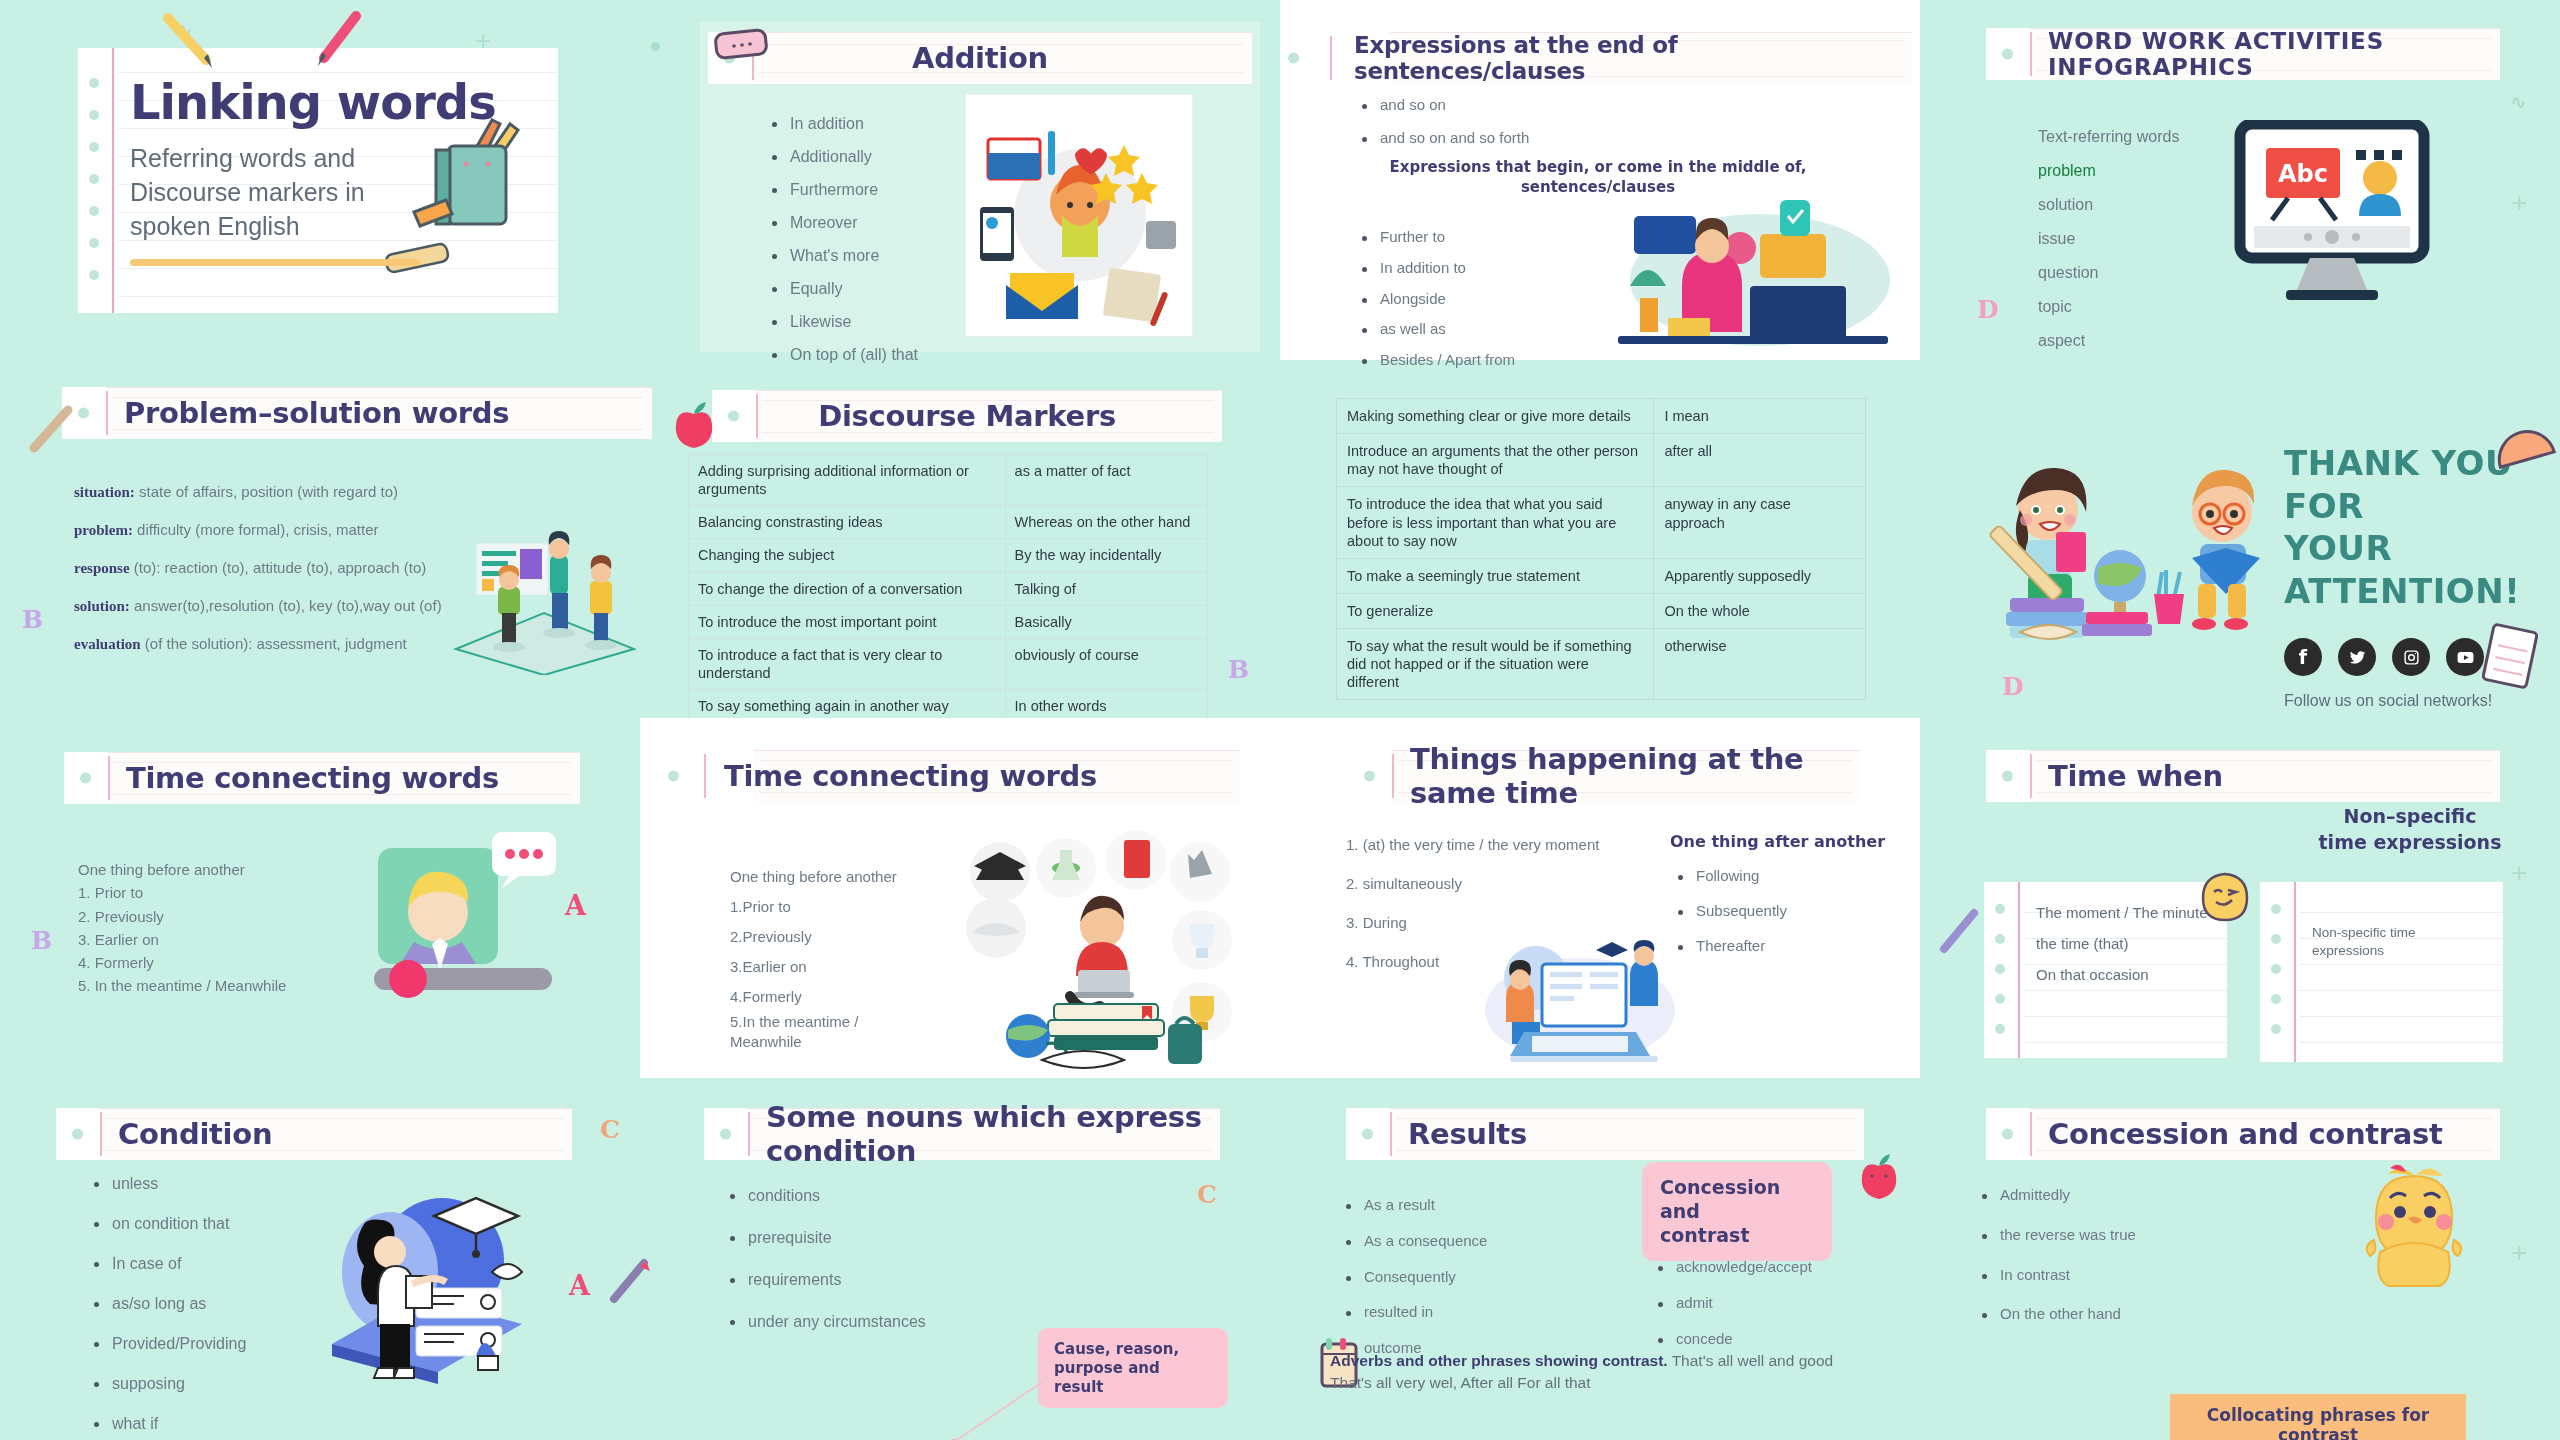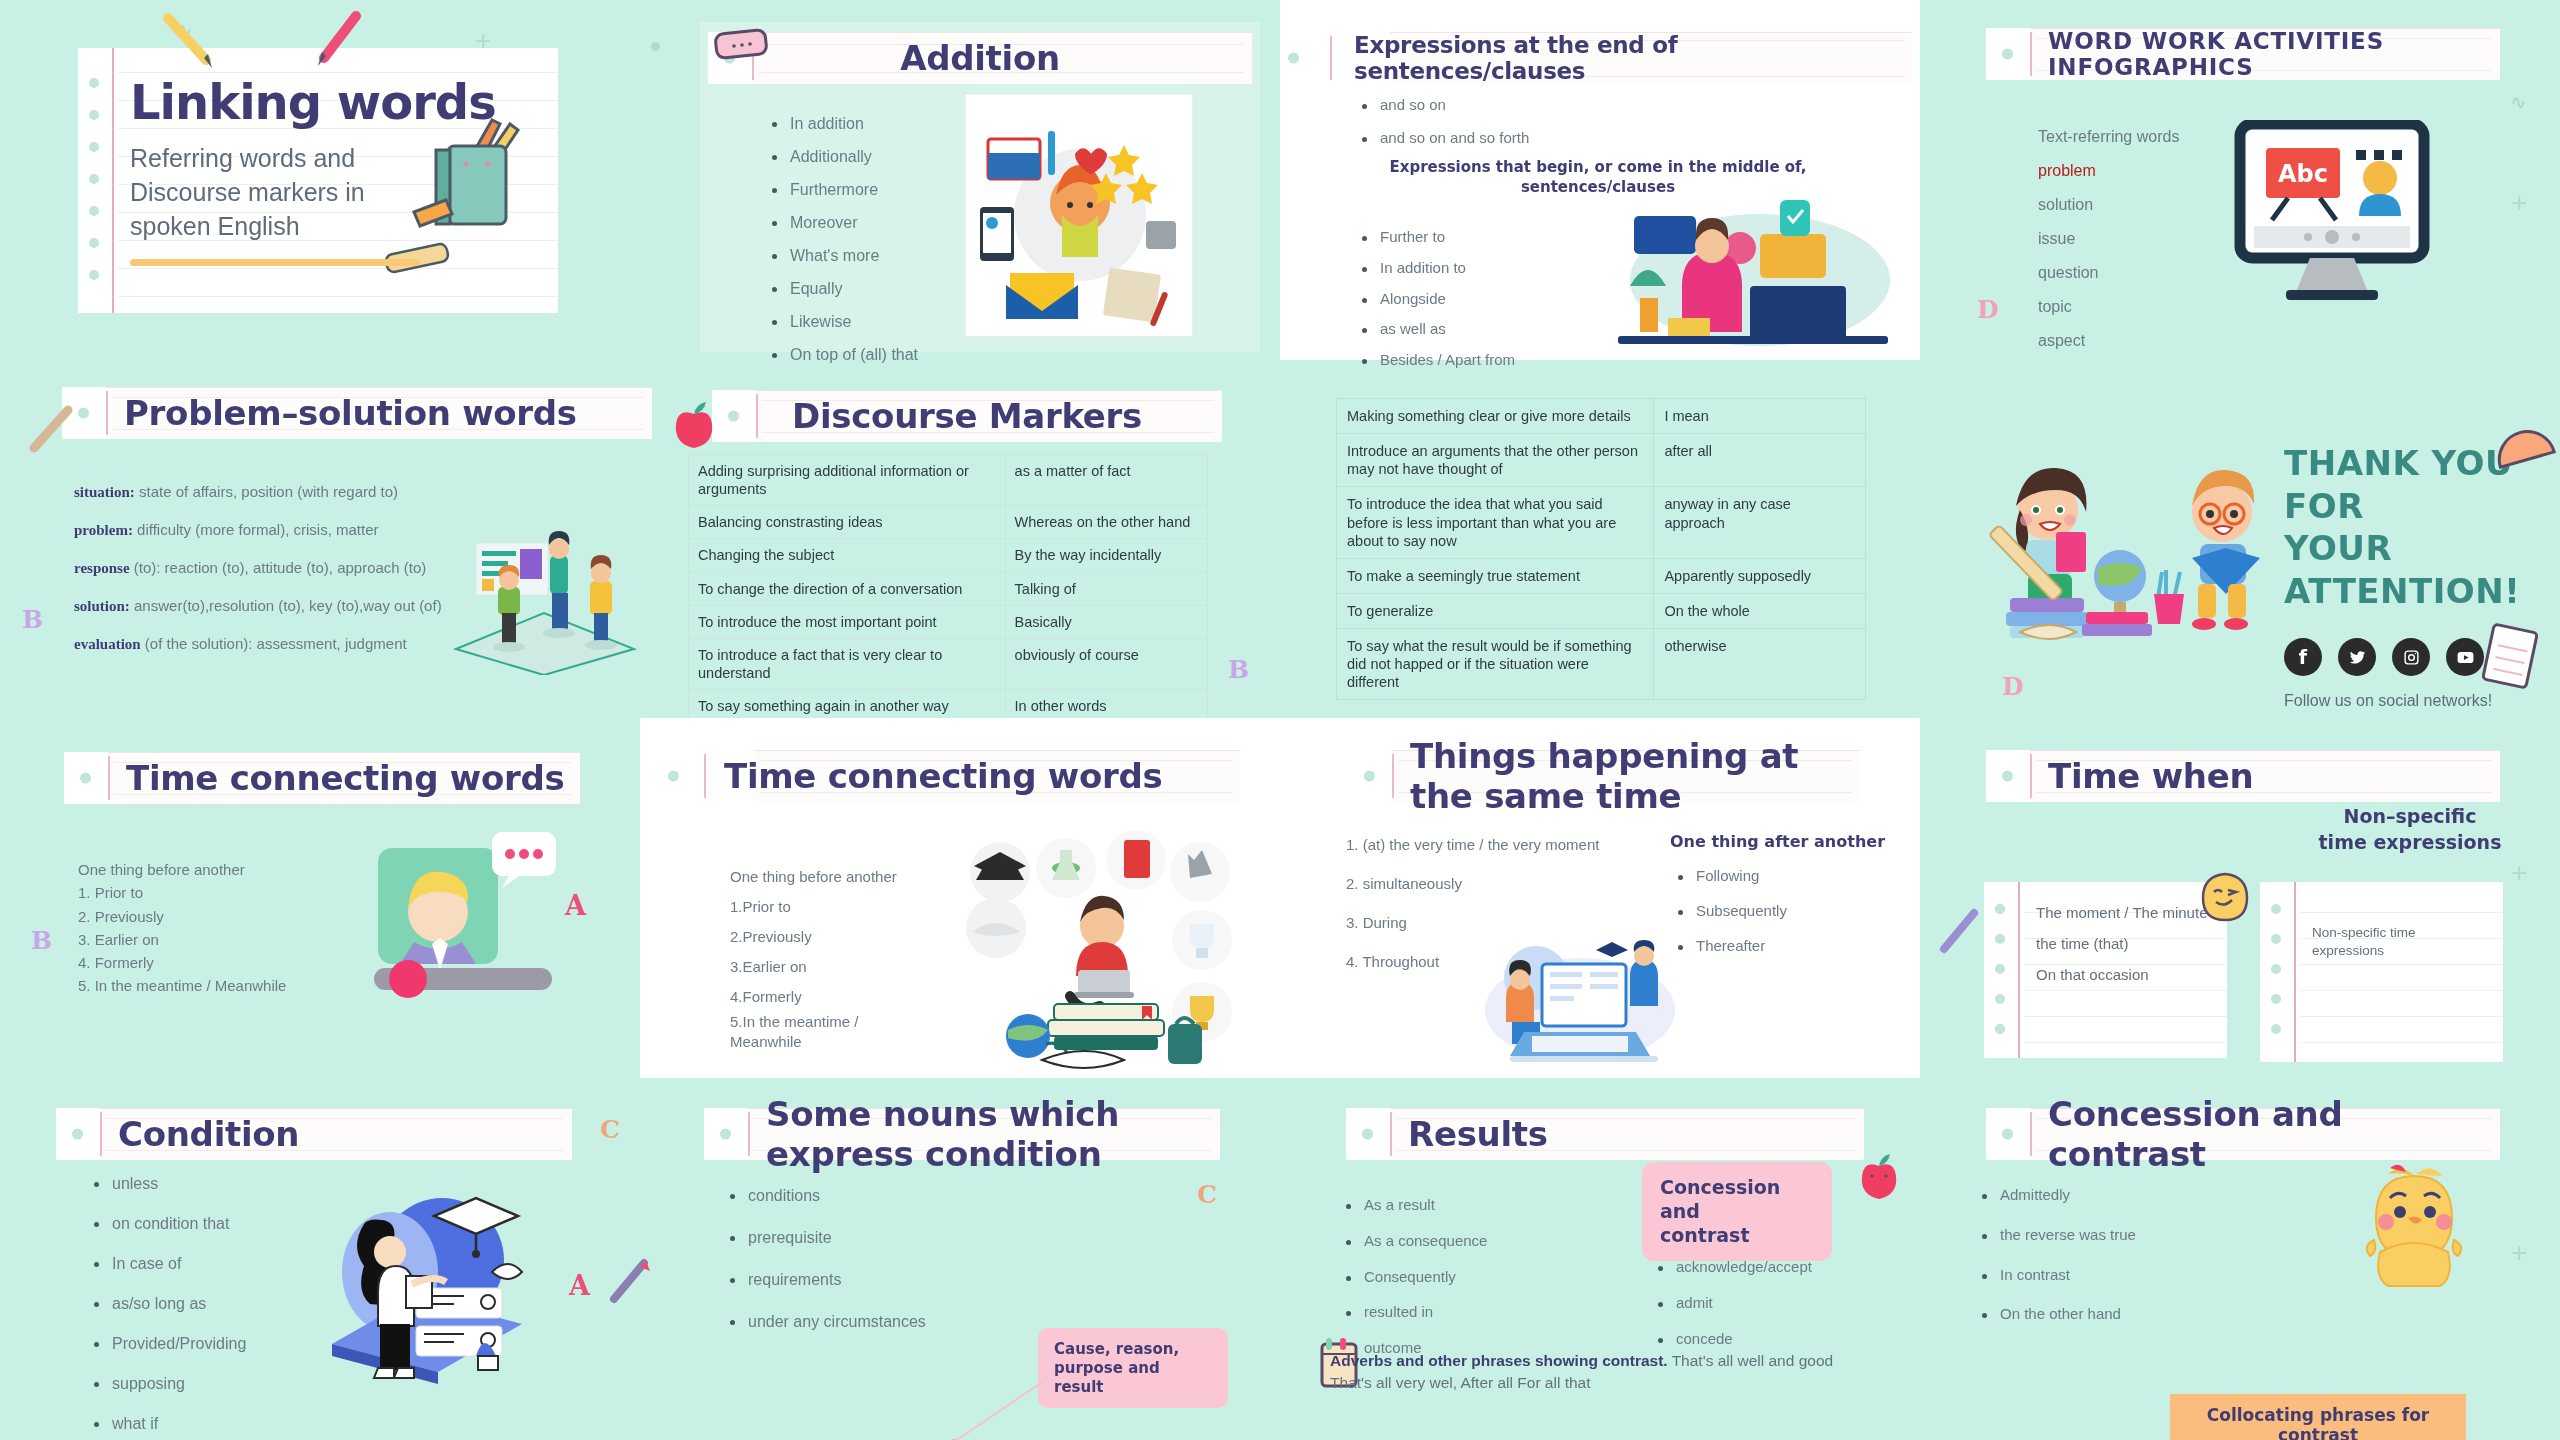--- a/index.html
+++ b/index.html
@@ -38,21 +38,21 @@
     position: absolute; left: 44px; top: 4px; bottom: 4px; width: 2px; background: #f0b8c4;
   }
   .ribbon .rline {
     position: absolute; left: 50px; right: 8px; height: 1px; background: #f7eaec;
   }
   .ribbon h2 {
     position: relative; z-index: 2;
     margin-left: 62px;
     font-family: "DejaVu Sans", sans-serif;
     font-weight: 800;
-    font-size: 34px;
+    font-size: 29px;
     letter-spacing: -0.3px;
     color: #3f3d73;
   }
   .ribbon h2.center { margin-left: 0; width: 100%; text-align: center; }
   .ribbon h2.caps { letter-spacing: 0.8px; font-size: 23px; }
 
   
   ul.bl { list-style: none; }
   ul.bl li {
     position: relative;
@@ -337,21 +337,21 @@
   <div class="panel" style="left:1960px; top:20px; width:600px; height:320px;">
     <div class="ribbon" style="margin:8px 60px 0 26px;">
       <span class="dot"></span>
       <span class="rule"></span>
       <span class="rline" style="top:10px"></span>
       <span class="rline" style="top:42px"></span>
       <h2 class="caps">WORD WORK ACTIVITIES INFOGRAPHICS</h2>
     </div>
     <div style="position:absolute; left:78px; top:108px; width:200px;">
       <div style="font-size:16px; color:#6d7a86;">Text-referring words</div>
-      <div style="font-size:16px; color:#b91c1c; margin-top:16px;">problem</div>
+      <div style="font-size:16px; color:#15803d; margin-top:16px;">problem</div>
       <div style="font-size:16px; color:#6d7a86; margin-top:16px;">solution</div>
       <div style="font-size:16px; color:#6d7a86; margin-top:16px;">issue</div>
       <div style="font-size:16px; color:#6d7a86; margin-top:16px;">question</div>
       <div style="font-size:16px; color:#6d7a86; margin-top:16px;">topic</div>
       <div style="font-size:16px; color:#6d7a86; margin-top:16px;">aspect</div>
     </div>
 
     <div class="ill" style="left:272px; top:100px;">
       <svg width="200" height="190" viewBox="0 0 200 190">
         <rect x="8" y="4" width="184" height="134" rx="12" fill="#fff" stroke="#1e3446" stroke-width="11"></rect>

